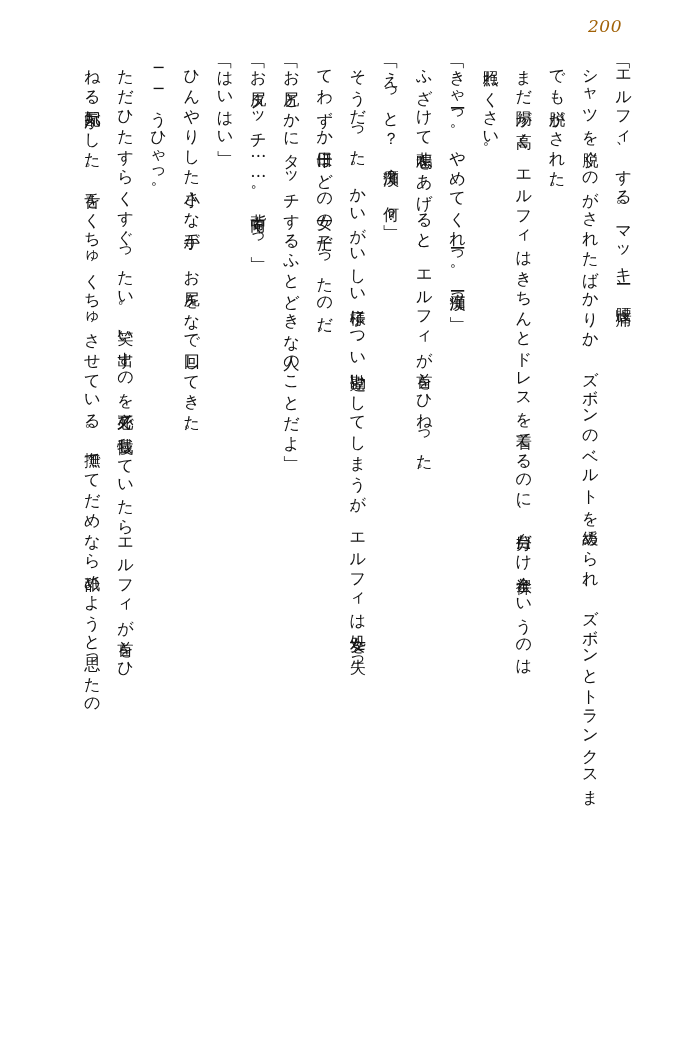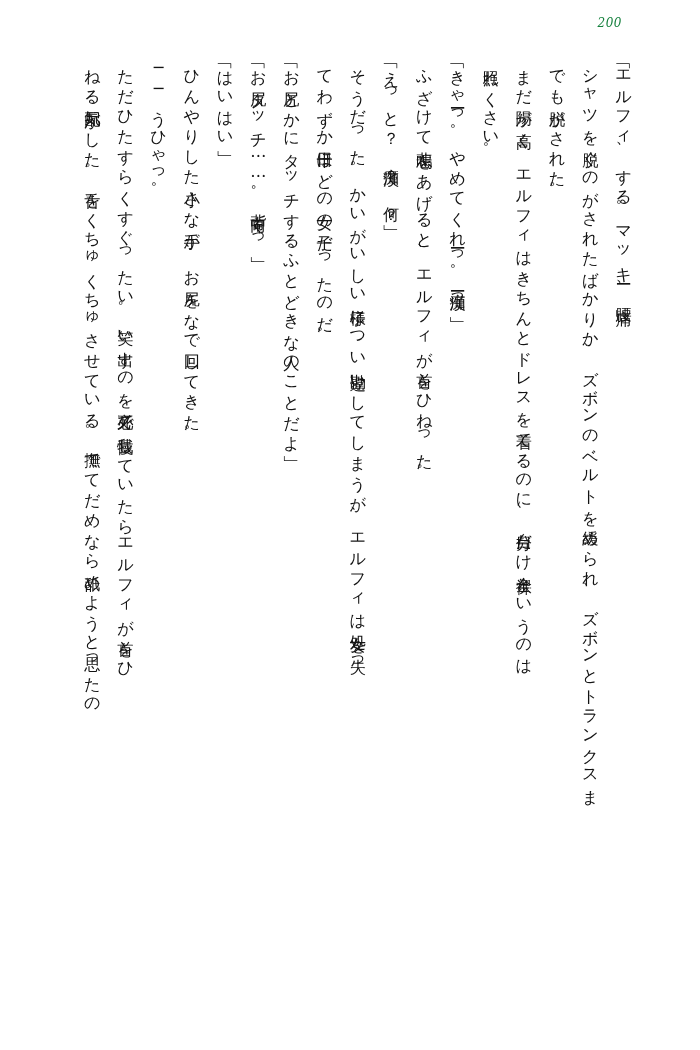--- a/index.html
+++ b/index.html
@@ -21,25 +21,25 @@
     height: 1050px;
     background: #ffffff;
     box-sizing: border-box;
   }
 
   
   .page-number {
     position: absolute;
     top: 16px;
     right: 78px;
-    font-size: 12px;
+    font-size: 17px;
     font-style: italic;
     font-family: "DejaVu Serif", "Liberation Serif", serif;
     letter-spacing: 0.5px;
-    color: #15803d;
+    color: #a16207;
   }
 
   
   .text-block {
     position: absolute;
     top: 58px;
     right: 60px;
     left: 40px;
     height: 930px;
     writing-mode: vertical-rl;

